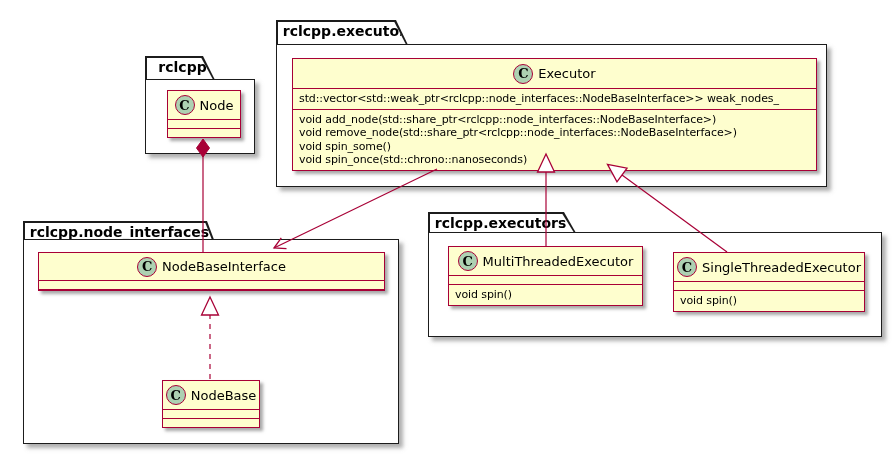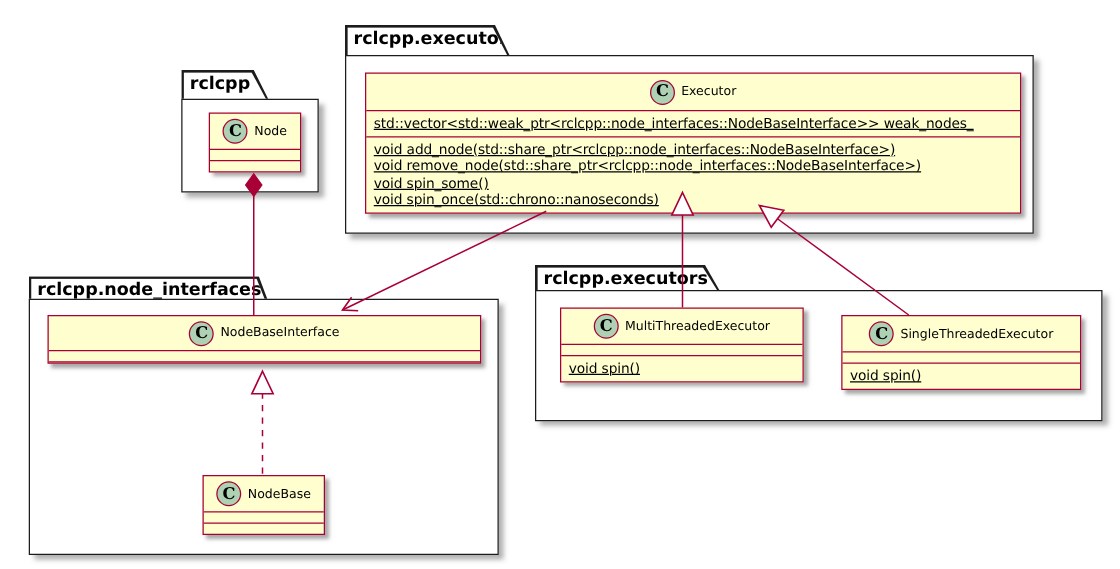--- a/index.html
+++ b/index.html
@@ -28,36 +28,36 @@
   .cls {
     position:absolute; z-index:2; background:#FEFECE;
     border:1.5px solid #A80036;
     box-shadow:3px 3px 3px rgba(110,110,110,0.6);
     font-size:11px;
   }
   .cls-title {
     display:flex; align-items:center; justify-content:center; gap:5px;
     border-bottom:1.2px solid #A80036; padding:0 6px;
   }
-  .cls-name { font-size:10px; white-space:nowrap; }
+  .cls-name { font-size:13px; white-space:nowrap; }
   .spot {
     width:20px; height:20px; border-radius:50%;
     background:#ADD1B2; border:1.4px solid #A80036;
     display:flex; align-items:center; justify-content:center;
     font-family:"DejaVu Serif", serif; font-weight:bold; font-size:13px;
     flex:0 0 auto; box-sizing:border-box;
   }
   .cls-fields { border-bottom:1.2px solid #A80036; padding:3px 6px; }
   .cls-methods { padding:3px 6px; }
   .compartment-empty { padding:0; height:8px; }
-  .m { line-height:13.5px; white-space:nowrap; letter-spacing:-0.1px;text-decoration:underline; }
+  .m { line-height:13.5px; white-space:nowrap; letter-spacing:-0.1px; }
   
   #connectors { position:absolute; inset:0; z-index:5; pointer-events:none; }
   
-  #tab-rclcpp            { left:145px; top:56px;  width:70px;  height:24px; }
+  #tab-rclcpp            { left:145px; top:56px;  width:70px;  height:24px;text-align:center; }
   #body-rclcpp           { left:145px; top:79px;  width:108px; height:73px; }
   #cls-node              { left:167px; top:90px;  width:72px; }
   #cls-node .cls-title   { height:28px; }
 
   #tab-executor-pkg      { left:276px; top:20px;  width:132px; height:25px; }
   #body-executor-pkg     { left:276px; top:44px;  width:549px; height:141px; }
   #cls-executor          { left:292px; top:58px;  width:523px; }
   #cls-executor .cls-title { height:29px; }
 
   #tab-node-interfaces   { left:23px;  top:221px; width:196px; height:32px; }

